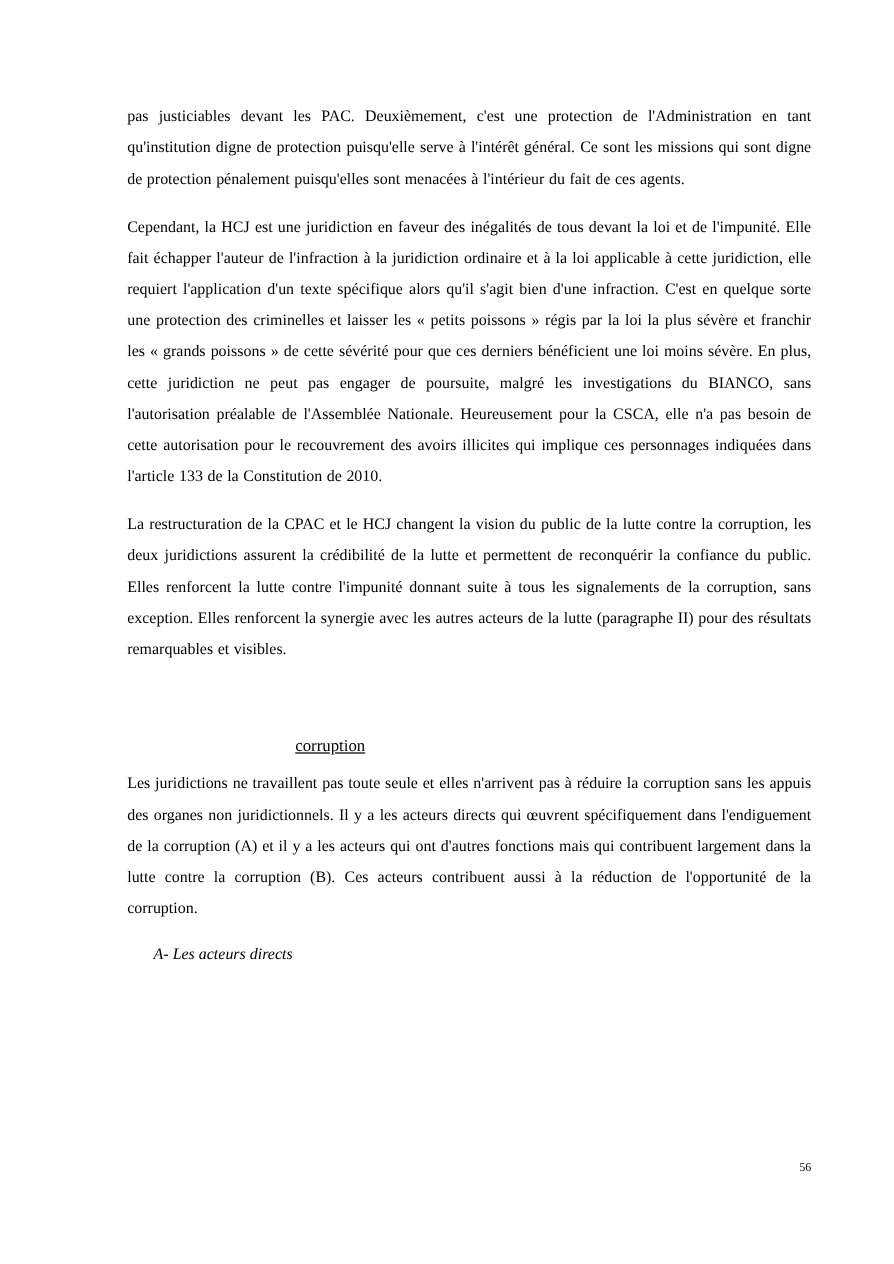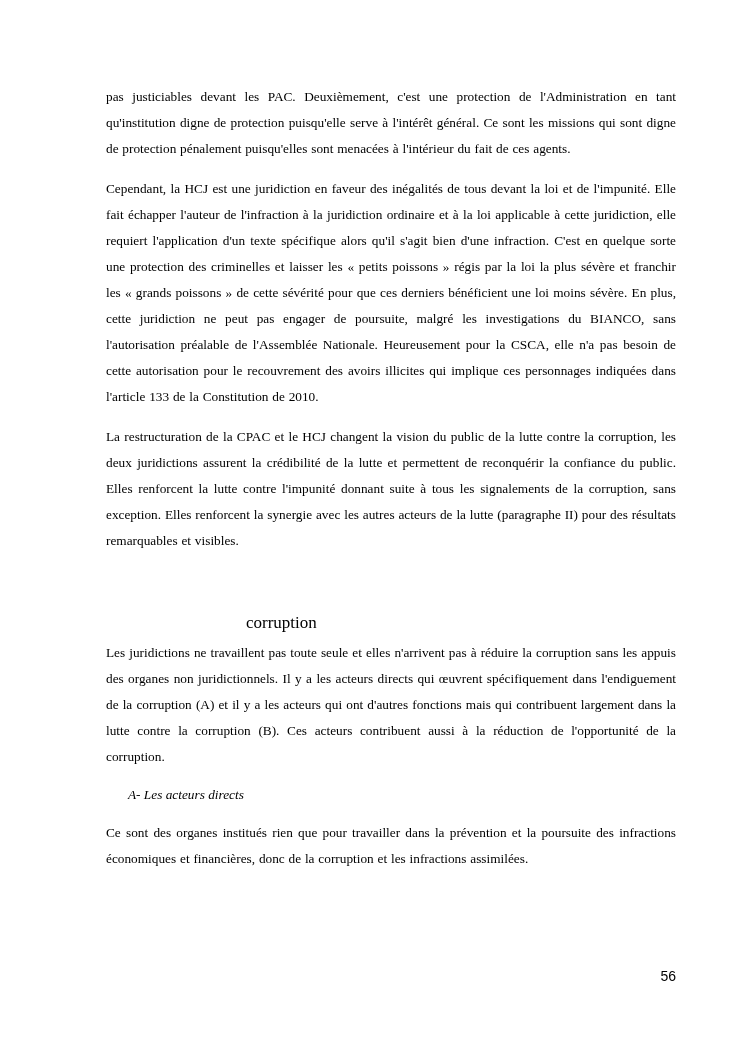--- a/index.html
+++ b/index.html
@@ -46,39 +46,40 @@
   }
   .heading-block {
     margin: 0 0 2px 0;
     font-size: 13.3px;
     line-height: 26px;
     text-align: justify;
     padding-left: 92px;
   }
   .heading-line2 {
     margin: 0 0 4px 0;
-    font-size: 17px;
+    font-size: 14px;
     line-height: 26px;
     padding-left: 140px;
+    text-decoration: underline;
   }
   .subheading {
     margin: 0 0 12px 0;
     font-size: 13.3px;
     line-height: 26px;
     padding-left: 22px;
     font-style: italic;
   }
   .page-number {
     position: absolute;
     left: 0;
     top: 968px;
     width: 658px;
     text-align: right;
-    font-size: 14px;
-    font-family: Liberation Sans, sans-serif;
+    font-size: 10px;
+    font-family: Liberation Serif, serif;
   }
 </style>
 </head>
 <body>
 
 <div class="page">
   <div class="content">
 
     <p class="para">pas justiciables devant les PAC. Deuxièmement, c'est une protection de l'Administration en tant qu'institution digne de protection puisqu'elle serve à l'intérêt général. Ce sont les missions qui sont digne de protection pénalement   puisqu'elles sont menacées à l'intérieur du fait de ces agents.</p>
 
@@ -87,18 +88,17 @@
     <p class="para">La restructuration de la CPAC et le HCJ   changent la vision du public de la lutte contre la corruption, les deux juridictions assurent la crédibilité de la lutte et permettent de reconquérir la confiance du public.   Elles renforcent la lutte contre l'impunité donnant suite à tous les signalements de la corruption, sans exception. Elles renforcent la synergie avec les autres acteurs de la lutte (paragraphe II) pour des résultats remarquables et visibles.</p>
 
     <div class="spacer-lg"></div>
 
     <div class="heading-line2">corruption</div>
 
     <p class="para tight">Les juridictions ne travaillent pas toute seule et elles n'arrivent pas à réduire la corruption sans les appuis des organes non juridictionnels. Il y a les acteurs directs qui œuvrent spécifiquement dans l'endiguement de la corruption (A) et il y a les acteurs qui  ont d'autres fonctions mais qui contribuent largement dans la lutte contre la corruption (B). Ces acteurs contribuent  aussi à la réduction de l'opportunité  de la corruption.</p>
 
     <div class="subheading">A-  Les acteurs directs</div>
 
-    <p class="para">Ce sont des organes institués rien que pour travailler dans la prévention et la poursuite des infractions économiques et financières, donc de la corruption et les infractions assimilées.</p>
 
   </div>
 
   <div class="page-number">56</div>
 </div>
 
 </body></html>

